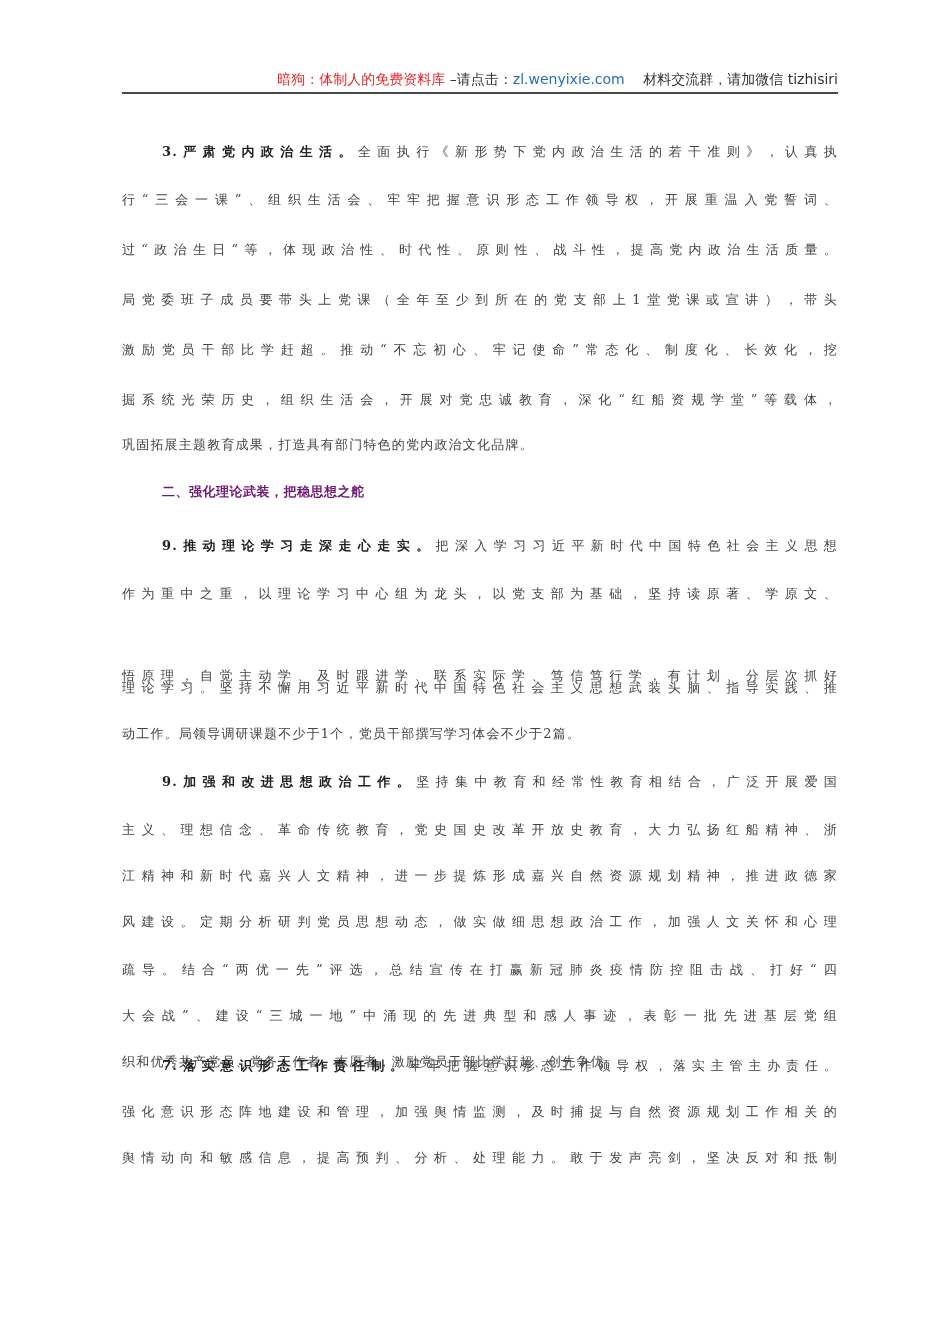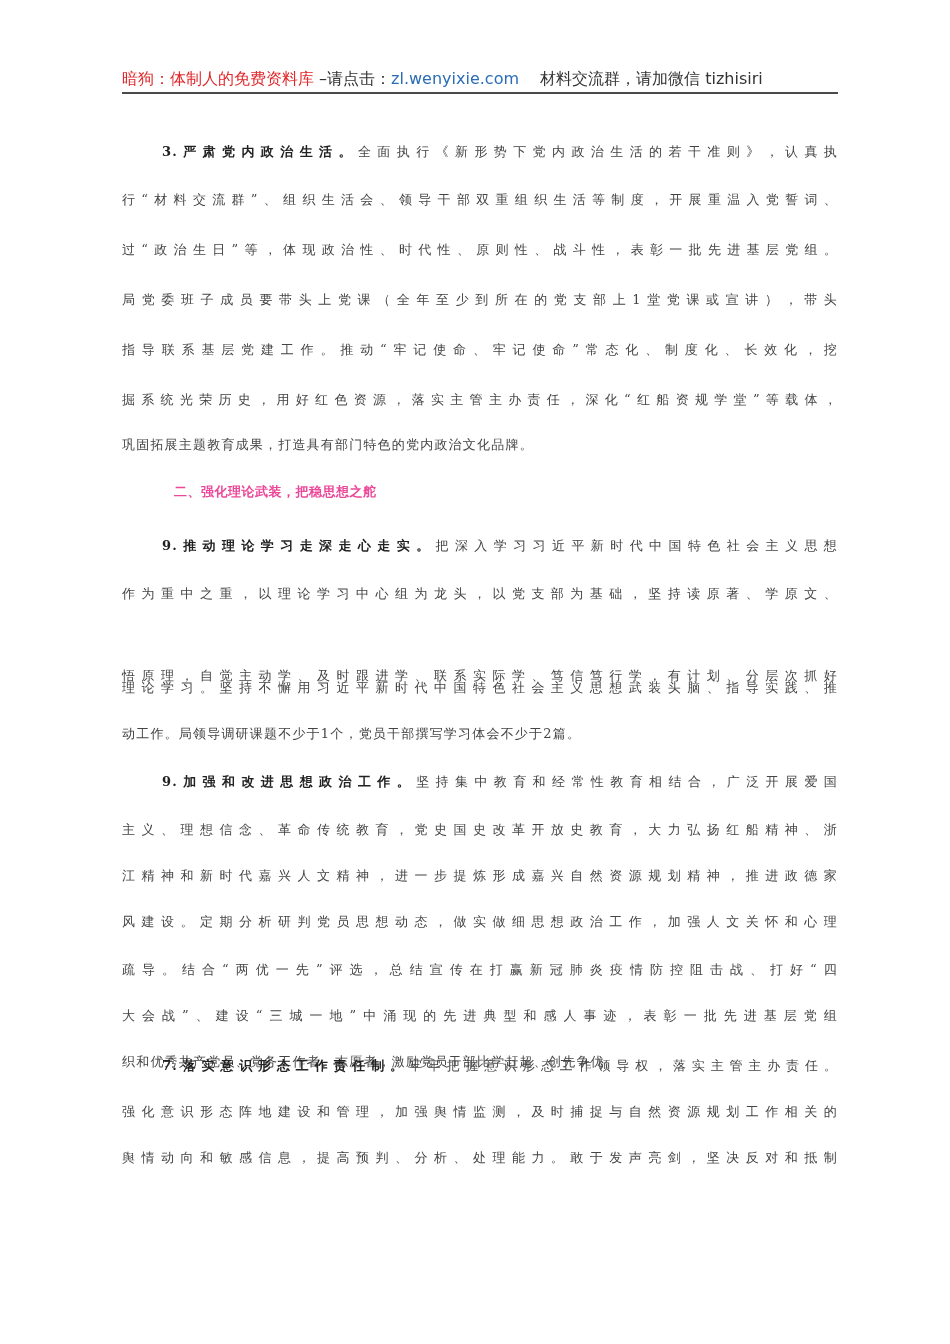--- a/index.html
+++ b/index.html
@@ -1,46 +1,46 @@
 <!DOCTYPE html>
 <html><head>
   <meta charset="utf-8">
   <style>
     html, body { margin: 0; padding: 0; background: #ffffff; }
     body { width: 950px; height: 1344px; position: relative; overflow: hidden;
            font-family: "DejaVu Serif", "Liberation Serif", serif; color: #3a3a3a; }
     .header { position: absolute; left: 122px; top: 68px; width: 716px; height: 22px;
-              font-family: "DejaVu Sans", "Liberation Sans", sans-serif; font-size: 16px;
-              white-space: nowrap; text-align: left; line-height: 22px; }
+              font-family: "DejaVu Sans", "Liberation Sans", sans-serif; font-size: 14px;
+              white-space: nowrap; text-align: right; line-height: 22px; }
     .header .red { color: #e0282c; }
     .header .dark { color: #333333; }
     .header .blue { color: #2a6db5; }
     .rule { position: absolute; left: 122px; top: 92px; width: 716px; height: 2px; background: #4a4a4a; }
     .line { position: absolute; left: 122px; width: 716px; font-size: 13px; line-height: 24px;
             white-space: nowrap; letter-spacing: 1.2px; color: #444444; }
     .just { text-align-last: justify; text-align: justify; }
     .indent { left: 162px; width: 676px; }
     .bold { font-weight: bold; color: #222222; }
     .heading { font-family: "DejaVu Sans", "Liberation Sans", sans-serif; font-weight: bold;
-               color: #ec4899; letter-spacing: 0.5px; margin-left: 12px; }
+               color: #701a75; letter-spacing: 0.5px; }
   </style>
 </head>
 <body>
 
 <div class="header">
   <span class="red">暗狗：体制人的免费资料库</span><span class="dark"> –请点击：</span><span class="blue">zl.wenyixie.com</span><span class="dark">　 材料交流群，请加微信 tizhisiri</span>
 </div>
 <div class="rule"></div>
 
 <div class="line indent just" style="top:140px"><span class="bold">3.严肃党内政治生活。</span><span>全面执行《新形势下党内政治生活的若干准则》，认真执</span></div>
-<div class="line just" style="top:188px">行“材料交流群”、组织生活会、领导干部双重组织生活等制度，开展重温入党誓词、</div>
-<div class="line just" style="top:238px">过“政治生日”等，体现政治性、时代性、原则性、战斗性，表彰一批先进基层党组。</div>
+<div class="line just" style="top:188px">行“三会一课”、组织生活会、牢牢把握意识形态工作领导权，开展重温入党誓词、</div>
+<div class="line just" style="top:238px">过“政治生日”等，体现政治性、时代性、原则性、战斗性，提高党内政治生活质量。</div>
 <div class="line just" style="top:288px">局党委班子成员要带头上党课（全年至少到所在的党支部上1堂党课或宣讲），带头</div>
-<div class="line just" style="top:338px">指导联系基层党建工作。推动“牢记使命、牢记使命”常态化、制度化、长效化，挖</div>
-<div class="line just" style="top:388px">掘系统光荣历史，用好红色资源，落实主管主办责任，深化“红船资规学堂”等载体，</div>
+<div class="line just" style="top:338px">激励党员干部比学赶超。推动“不忘初心、牢记使命”常态化、制度化、长效化，挖</div>
+<div class="line just" style="top:388px">掘系统光荣历史，组织生活会，开展对党忠诚教育，深化“红船资规学堂”等载体，</div>
 <div class="line" style="top:433px">巩固拓展主题教育成果，打造具有部门特色的党内政治文化品牌。</div>
 
 <div class="line indent heading" style="top:480px">二、强化理论武装，把稳思想之舵</div>
 
 <div class="line indent just" style="top:534px"><span class="bold">9.推动理论学习走深走心走实。</span><span>把深入学习习近平新时代中国特色社会主义思想</span></div>
 <div class="line just" style="top:582px">作为重中之重，以理论学习中心组为龙头，以党支部为基础，坚持读原著、学原文、</div>
 <div class="line just" style="top:664px">悟原理，自觉主动学、及时跟进学、联系实际学、笃信笃行学，有计划、分层次抓好</div>
 <div class="line just" style="top:676px">理论学习。坚持不懈用习近平新时代中国特色社会主义思想武装头脑、指导实践、推</div>
 <div class="line" style="top:722px">动工作。局领导调研课题不少于1个，党员干部撰写学习体会不少于2篇。</div>
 

